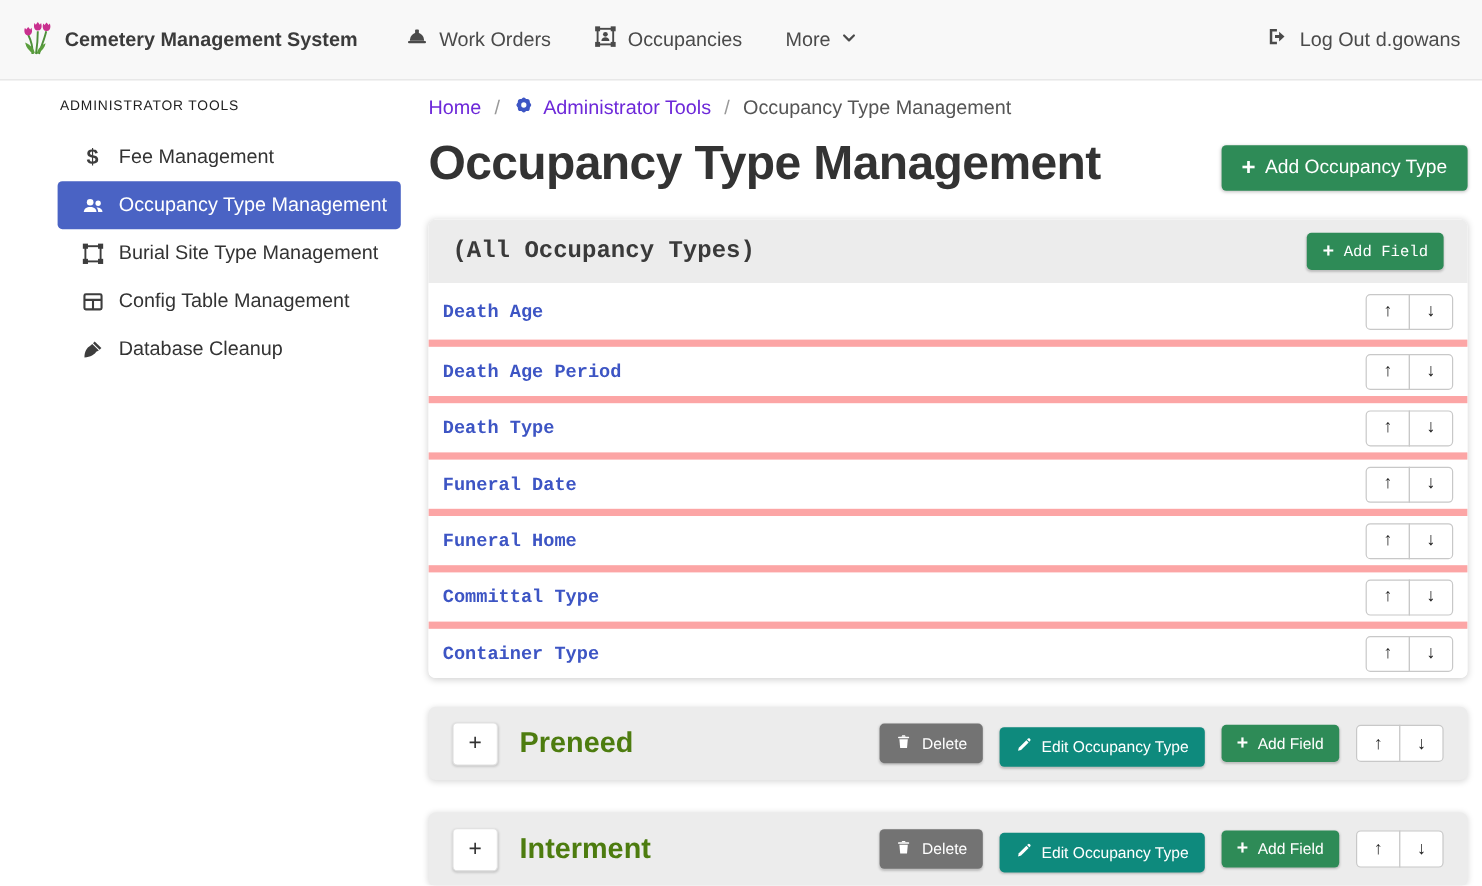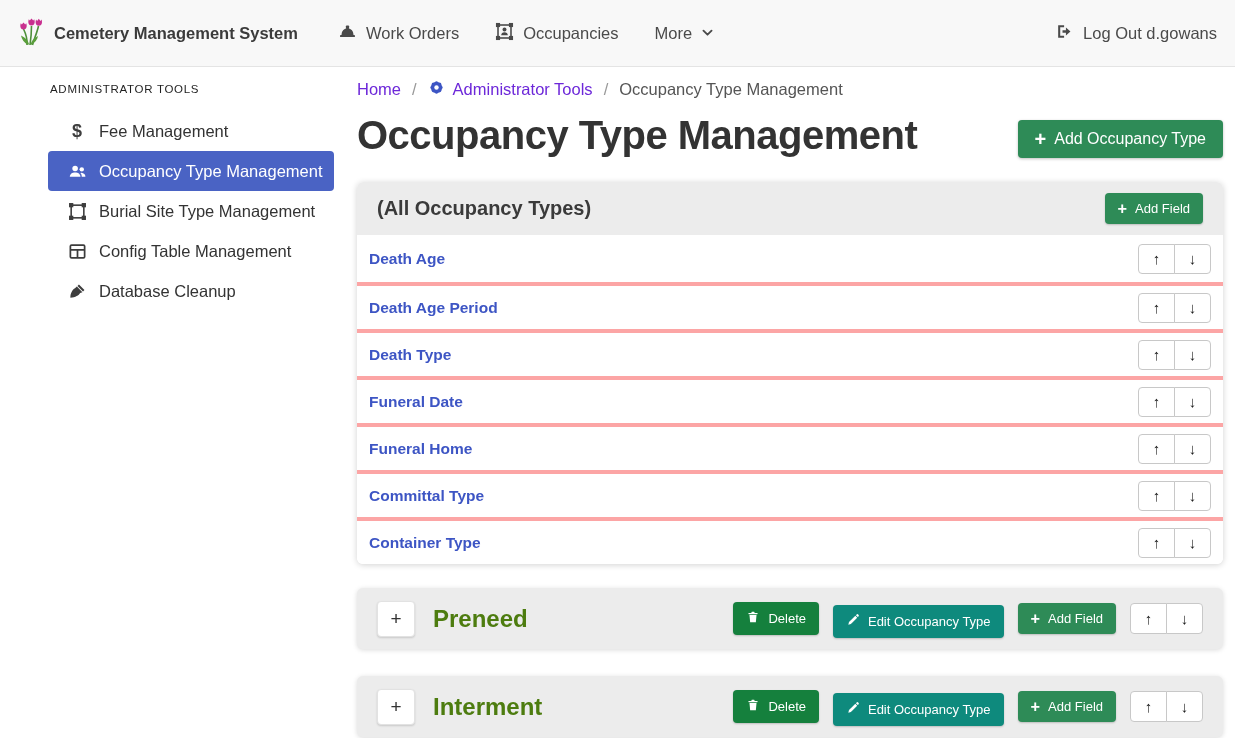--- a/index.html
+++ b/index.html
@@ -47,34 +47,34 @@
   .title-row { display:flex; align-items:flex-start; justify-content:space-between; margin-top:12px; }
   .page-title { font-size:40px; font-weight:600; color:#333; margin:0; letter-spacing:-.5px; line-height:1.15; }
   .btn {
     border:none; border-radius:4px; color:#fff;
     display:inline-flex; align-items:center; gap:8px;
     cursor:pointer; font-family:inherit; white-space:nowrap;
   }
   .btn svg { width:14px; height:14px; }
   .btn-green { background:#2e8b57; }
   .btn-teal  { background:#0e8a7d;margin-top:6px; }
-  .btn-red   { background:#15803d; }
+  .btn-red   { background:#737373; }
   .btn-lg { font-size:16px; padding:10px 17px; margin-top:8px; box-shadow:0 1px 3px rgba(0,0,0,.25); }
   .btn-sm { font-size:13px; padding:8px 13px; box-shadow:0 1px 2px rgba(0,0,0,.2); }
   .plus { font-weight:bold; font-size:1.25em; line-height:.8; }
   
-  .card { margin-top:24px; border-radius:6px; box-shadow:0 1px 6px rgba(0,0,0,.18); background:#fff; overflow:hidden; }
+  .card { margin-top:24px; border-radius:6px; box-shadow:0 1px 6px rgba(0,0,0,.18); background:#fff; overflow:hidden;font-family:Liberation Mono, monospace; }
   .card-header {
     background:#ececec; display:flex; align-items:center; justify-content:space-between;
     height:53px; padding:0 20px;
   }
   .card-title { font-size:20px; font-weight:600; color:#3a3a3a; }
   .field-row {
     display:flex; align-items:center; justify-content:space-between;
-    height:47px; padding:0 12px; border-top:4px solid #fca5a5; background:#fff;
+    height:47px; padding:0 12px; border-top:6px solid #fca5a5; background:#fff;
   }
   .field-row.first { border-top:none; }
   .field-link { color:#3d55c4; font-weight:bold; font-size:15.5px; text-decoration:none; cursor:pointer; }
   .arrow-group { display:flex; }
   .arrow-btn {
     width:37px; height:30px; background:#fff; border:1px solid #c8c8c8; color:#222;
     font-size:15px; display:flex; align-items:center; justify-content:center;
     cursor:pointer; padding:0; font-family:inherit;
   }
   .arrow-btn.up { border-radius:4px 0 0 4px; }

